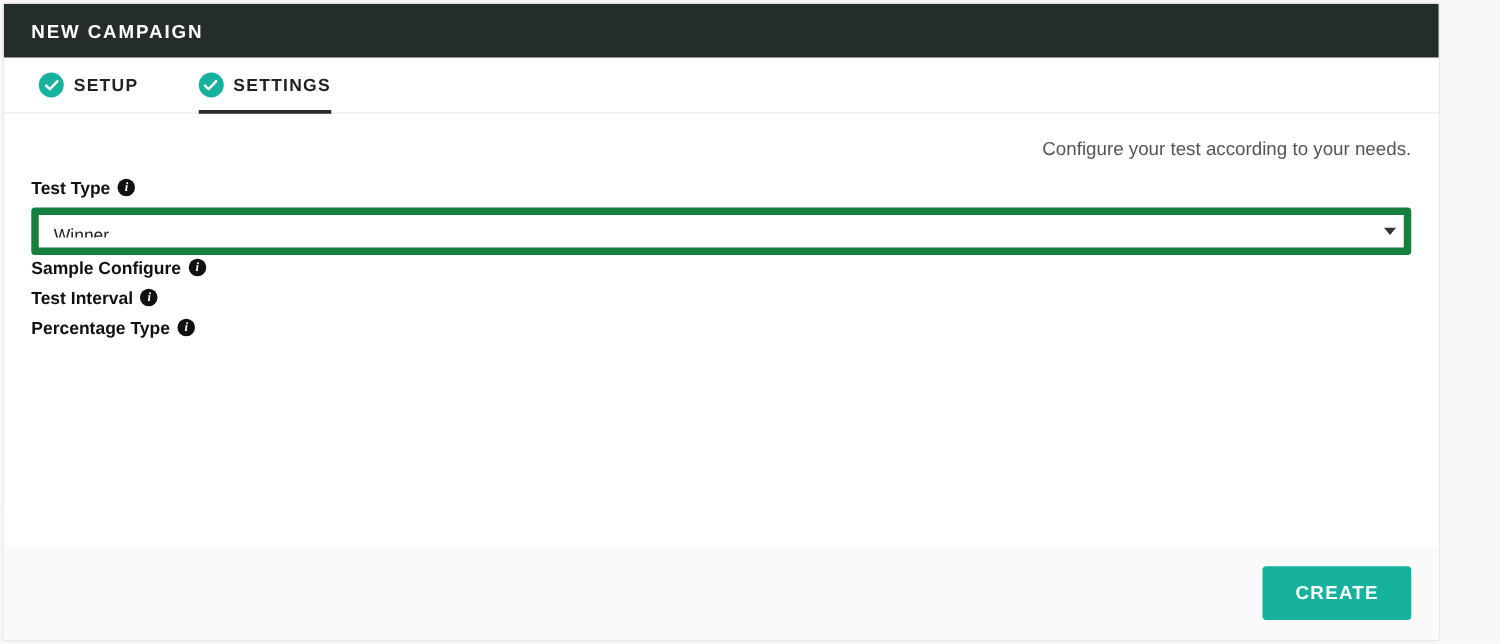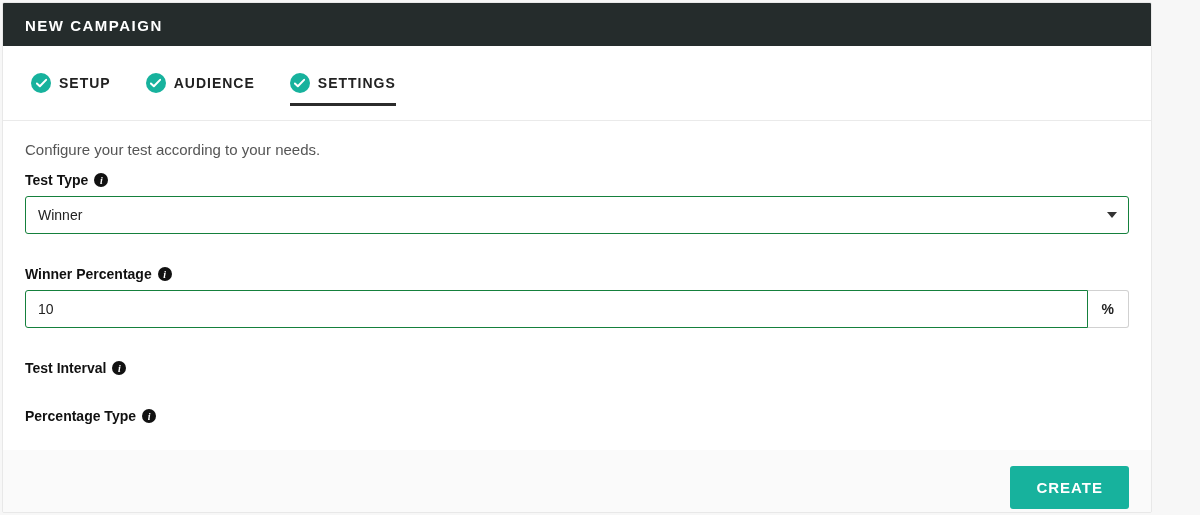--- a/index.html
+++ b/index.html
@@ -23,22 +23,22 @@
   .header {
     background: #252c2c;
     color: #fff;
     padding: 14px 22px 12px;
     font-size: 15px;
     font-weight: 700;
     letter-spacing: 1.5px;
   }
   .tabs {
     display: flex;
-    gap: 35px;
-    padding: 15px 28px;
+    gap: 48px;
+    padding: 0 28px;
     border-bottom: 1px solid #eaeaea;
     font-size: 14px;
     font-weight: 700;
     letter-spacing: 1px;
     color: #222;
   }
   .tab {
     display: flex;
     align-items: center;
     gap: 8px;
@@ -57,22 +57,23 @@
   }
   .check-icon svg { width: 11px; height: 11px; }
   .body {
     padding: 20px 22px 18px;
     flex: 1;
   }
   .intro {
     font-size: 15px;
     color: #555;
     margin-bottom: 14px;
-  }
-  .field { margin-bottom: 32px; }
+    text-align: right;
+  }
+  .field { margin-bottom: 2px; }
   .field-label {
     font-size: 14px;
     font-weight: 700;
     color: #111;
     display: flex;
     align-items: center;
     gap: 6px;
     margin-bottom: 8px;
   }
   .info-icon {
@@ -90,21 +91,21 @@
   }
   .input-row {
     display: flex;
     width: 100%;
   }
   .text-input, .select-input {
     flex: 1;
     height: 38px;
     font-size: 14px;
     padding: 8px 12px;
-    border: 1px solid #15803d;
+    border: 6px solid #15803d;
     border-radius: 3px;
     background: #fff;
     color: #222;
     font-family: inherit;
   }
   .input-suffix {
     display: flex;
     align-items: center;
     justify-content: center;
     min-width: 40px;
@@ -169,28 +170,20 @@
     <div class="header">NEW CAMPAIGN</div>
 
     <div class="tabs">
       <div class="tab">
         <span class="check-icon">
           <svg viewBox="0 0 12 12">
               <path d="M1 6 L4.2 9 L11 2" stroke="#fff" stroke-width="2.2" fill="none" stroke-linecap="round" stroke-linejoin="round"></path>
             </svg>
         </span>
         <span>SETUP</span>
-      </div>
-      <div class="tab">
-        <span class="check-icon">
-          <svg viewBox="0 0 12 12">
-              <path d="M1 6 L4.2 9 L11 2" stroke="#fff" stroke-width="2.2" fill="none" stroke-linecap="round" stroke-linejoin="round"></path>
-            </svg>
-        </span>
-        <span>AUDIENCE</span>
       </div>
       <div class="tab active">
         <span class="check-icon">
           <svg viewBox="0 0 12 12">
               <path d="M1 6 L4.2 9 L11 2" stroke="#fff" stroke-width="2.2" fill="none" stroke-linecap="round" stroke-linejoin="round"></path>
             </svg>
         </span>
         <span>SETTINGS</span>
       </div>
     </div>
@@ -210,26 +203,22 @@
           <span class="select-caret">
             <svg viewBox="0 0 10 6">
                 <path d="M0 0 L5 6 L10 0 Z" fill="#333"></path>
               </svg>
           </span>
         </div>
       </div>
 
       <div class="field">
         <div class="field-label">
-          <span>Winner Percentage</span>
-          <span class="info-icon">i</span>
-        </div>
-        <div class="input-row">
-          <input type="text" class="text-input" value="10" style="">
-          <span class="input-suffix">%</span>
+          <span>Sample Configure</span>
+          <span class="info-icon">i</span>
         </div>
       </div>
 
       <div class="field">
         <div class="field-label">
           <span>Test Interval</span>
           <span class="info-icon">i</span>
         </div>
       </div>
 

